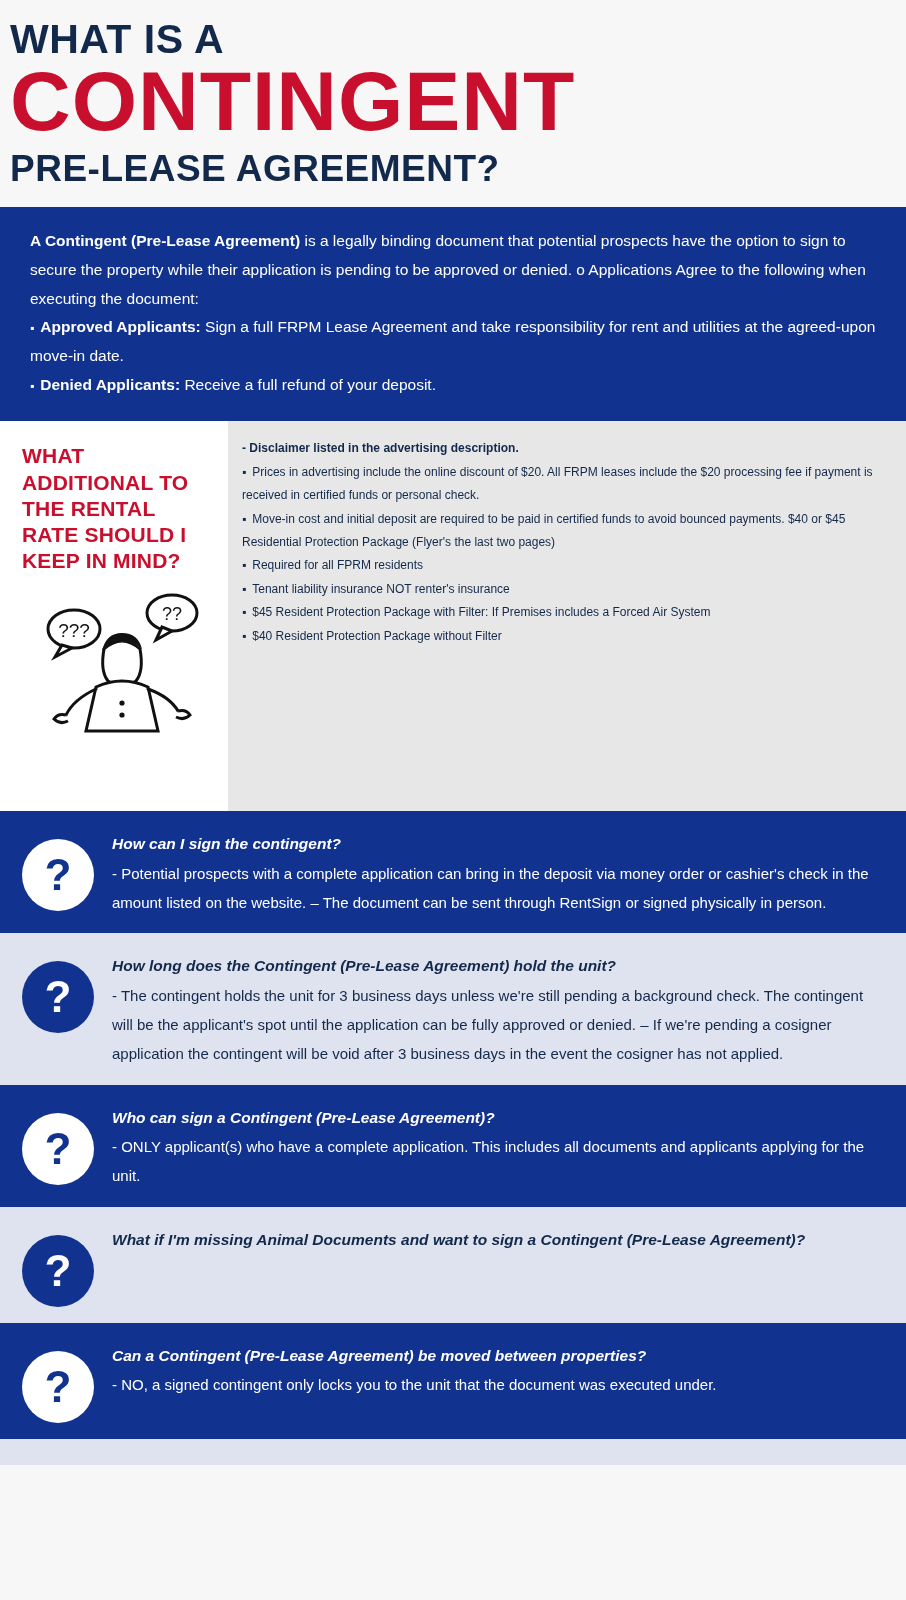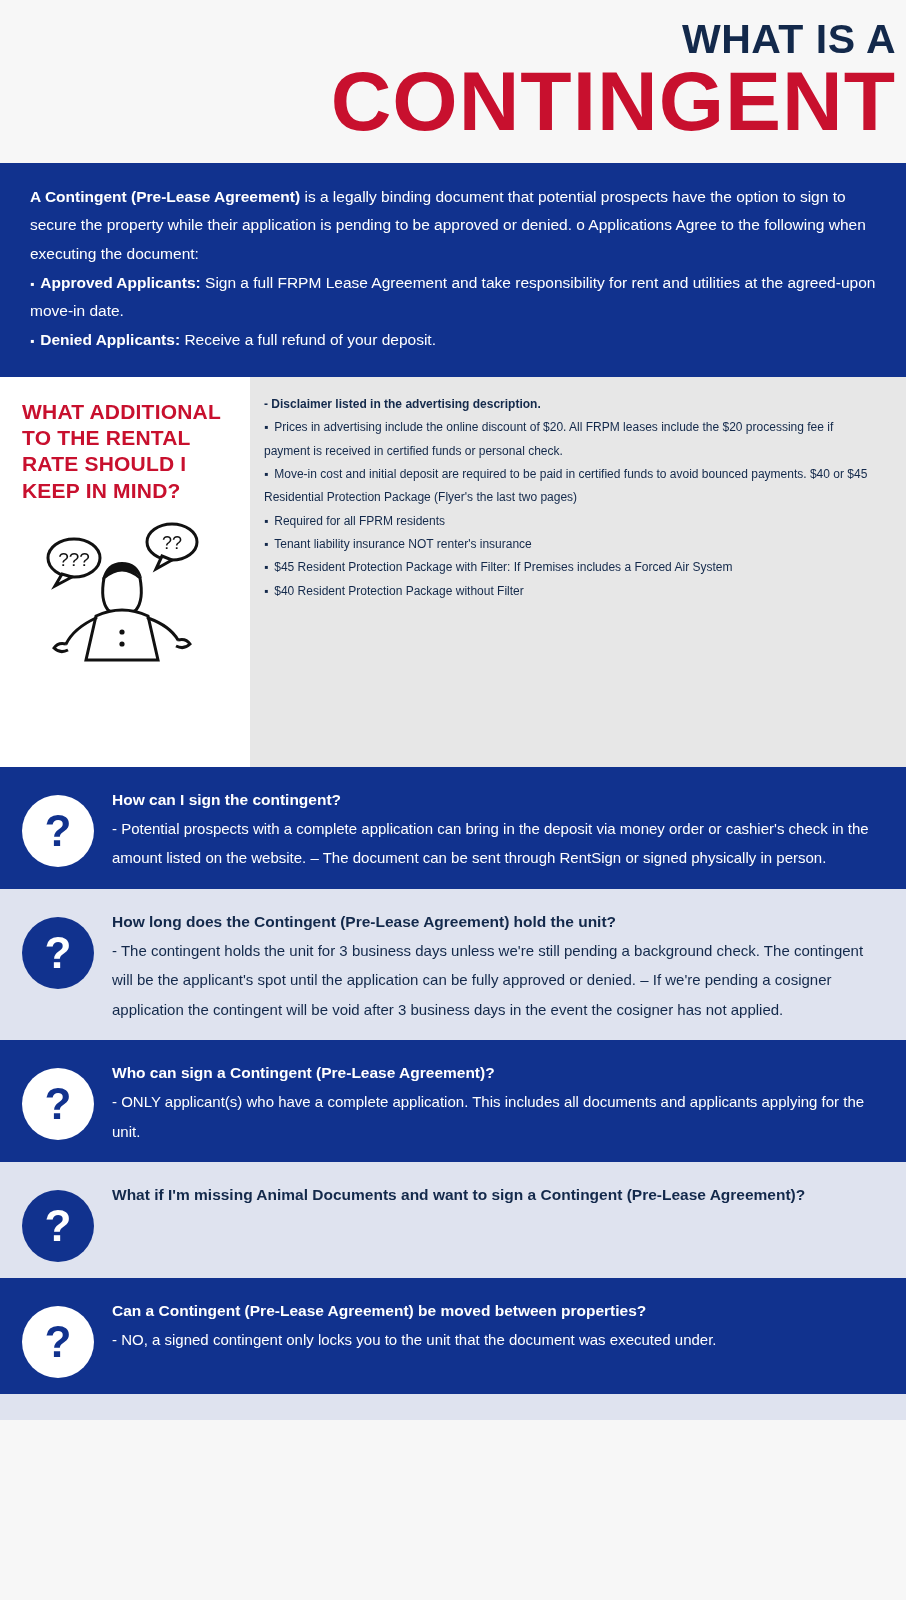--- a/index.html
+++ b/index.html
@@ -19,21 +19,21 @@
     min-height: 1600px;
     position: relative;
     background: #f7f7f7;
     overflow: hidden;
   }
 
   
   .header {
     background: #f7f7f7;
     padding: 18px 10px 14px 10px;
-    text-align: right;
+    text-align: left;
   }
   .header .line1 {
     font-size: 41px;
     font-weight: bold;
     letter-spacing: 0.5px;
     color: #13294b;
     line-height: 1.05;
   }
   .header .line2 {
     font-size: 84px;
@@ -64,21 +64,21 @@
   .intro p { margin: 0; }
   .intro .b { font-weight: bold; }
 
   
   .addl {
     display: flex;
     background: #e7e7e7;
     min-height: 390px;
   }
   .addl-left {
-    width: 250px;
+    width: 228px;
     background: #ffffff;
     padding: 22px 14px 10px 22px;
     position: relative;
   }
   .addl-title {
     color: #c8102e;
     font-size: 21px;
     font-weight: bold;
     line-height: 1.25;
     letter-spacing: 0.2px;
@@ -137,39 +137,41 @@
   }
   .faq-body {
     flex: 1;
     padding-top: 4px;
   }
   .faq-q {
     font-weight: bold;
     font-size: 15.5px;
     line-height: 1.9;
     margin: 0;
+    font-style: italic;
   }
   .faq-a {
     font-size: 15px;
     line-height: 1.95;
     margin: 0;
   }
   .footer-strip {
     height: 26px;
     background: #dfe3ef;
   }
 </style>
 </head>
 <body>
 
 <div class="page">
 
   <div class="header">
     <div class="line1">WHAT IS A</div>
     <div class="line2">CONTINGENT</div>
+    <div class="line3">PRE-LEASE AGREEMENT?</div>
   </div>
 
   <div class="intro">
     <p>
       <span class="b">A Contingent (Pre-Lease Agreement)</span><span> is a legally binding document that potential prospects have the option to sign to secure the property while their application is pending to be approved or denied. o Applications Agree to the following when executing the document:</span>
     </p>
     <p>
       <span class="bullet-sq"></span><span class="b">Approved Applicants:</span><span> Sign a full FRPM Lease Agreement and take responsibility for rent and utilities at the agreed-upon move-in date.</span>
     </p>
     <p>

